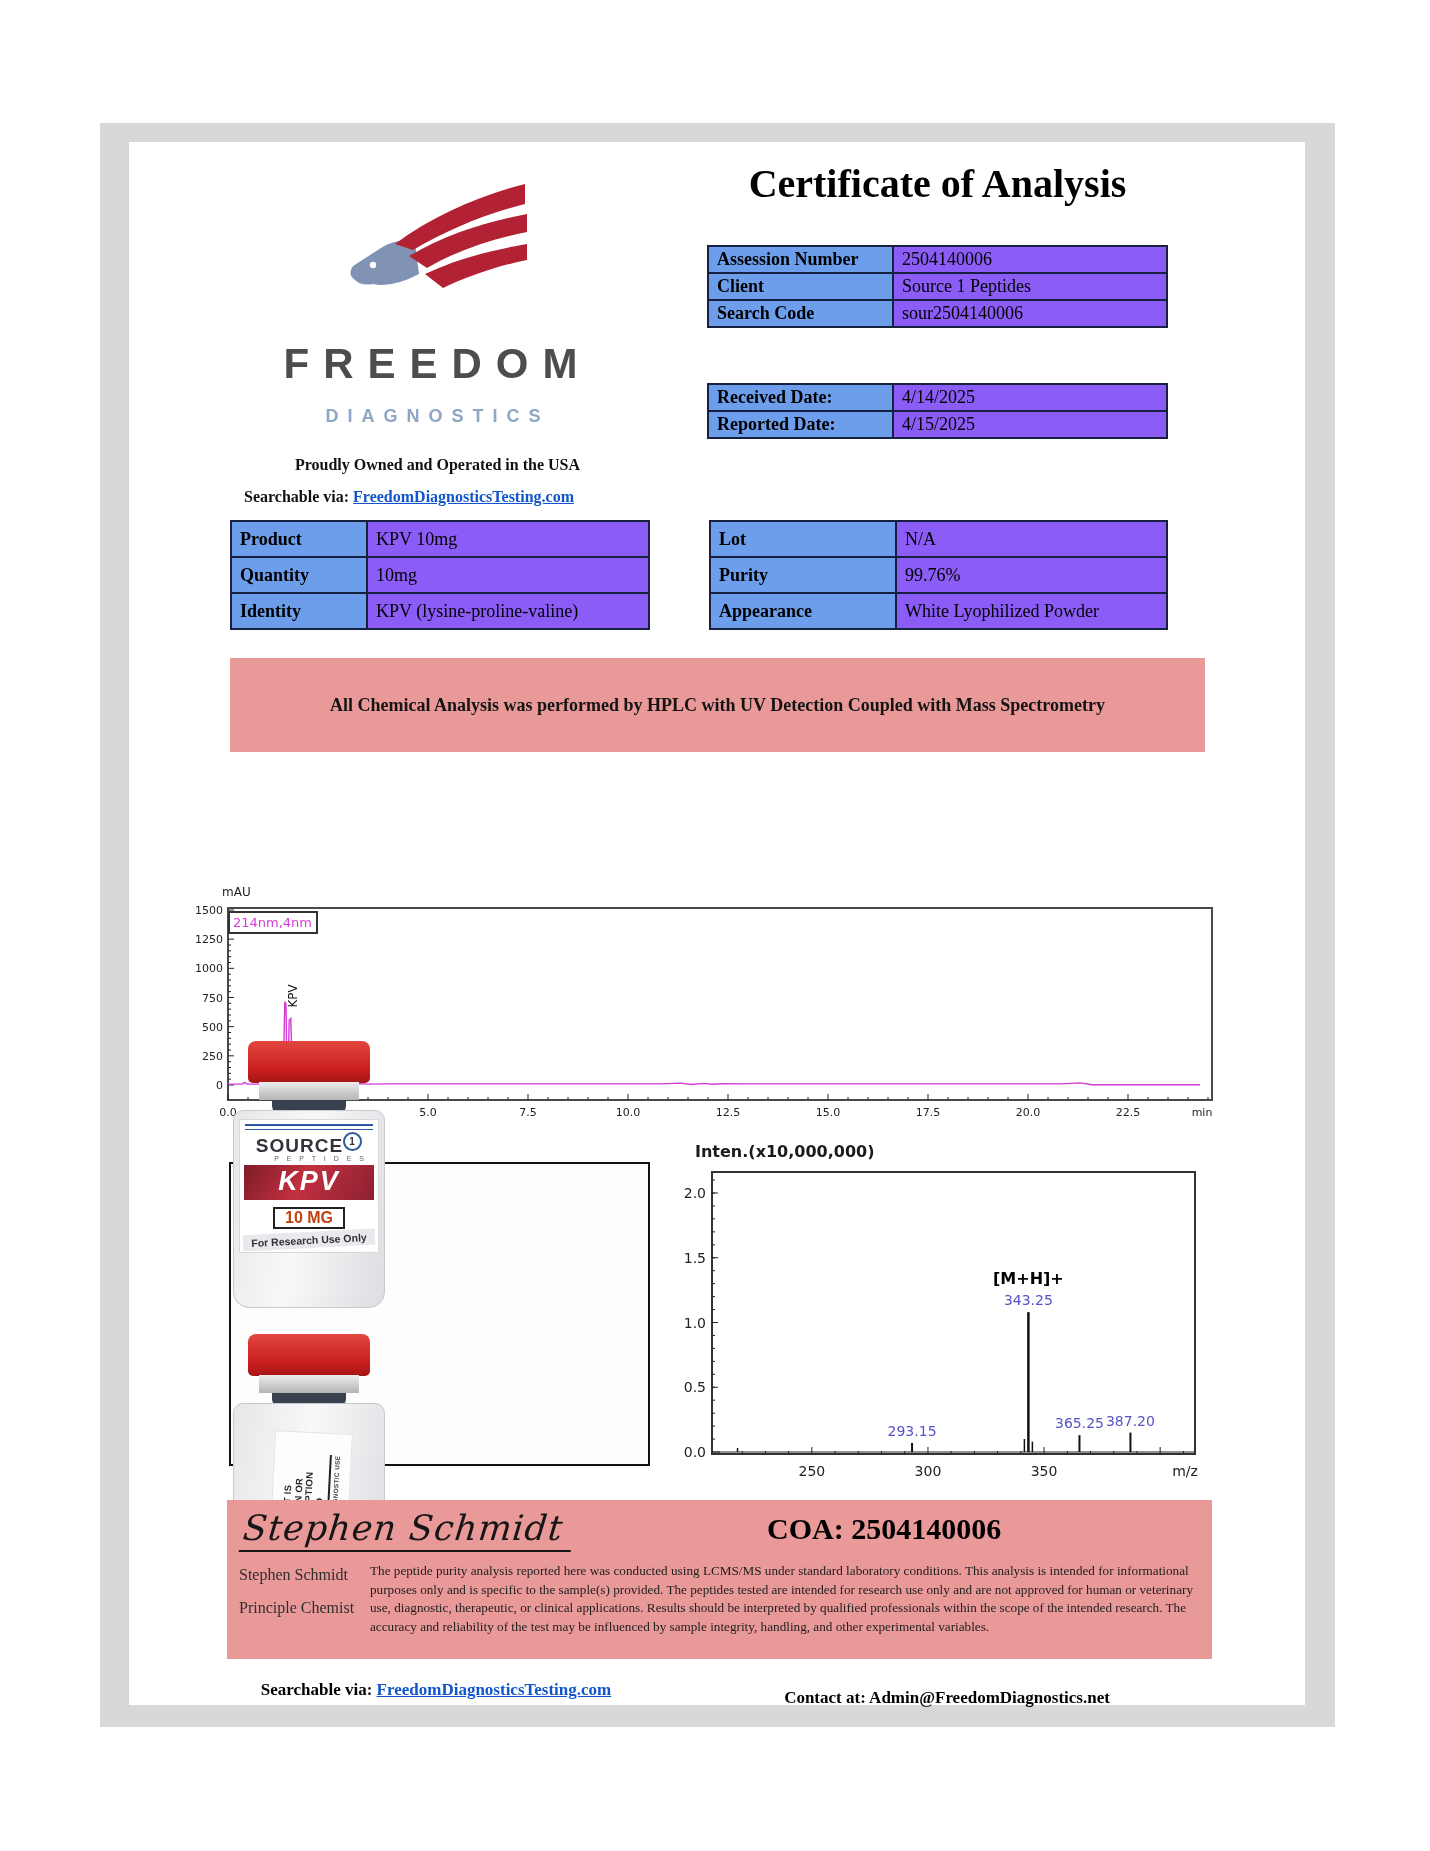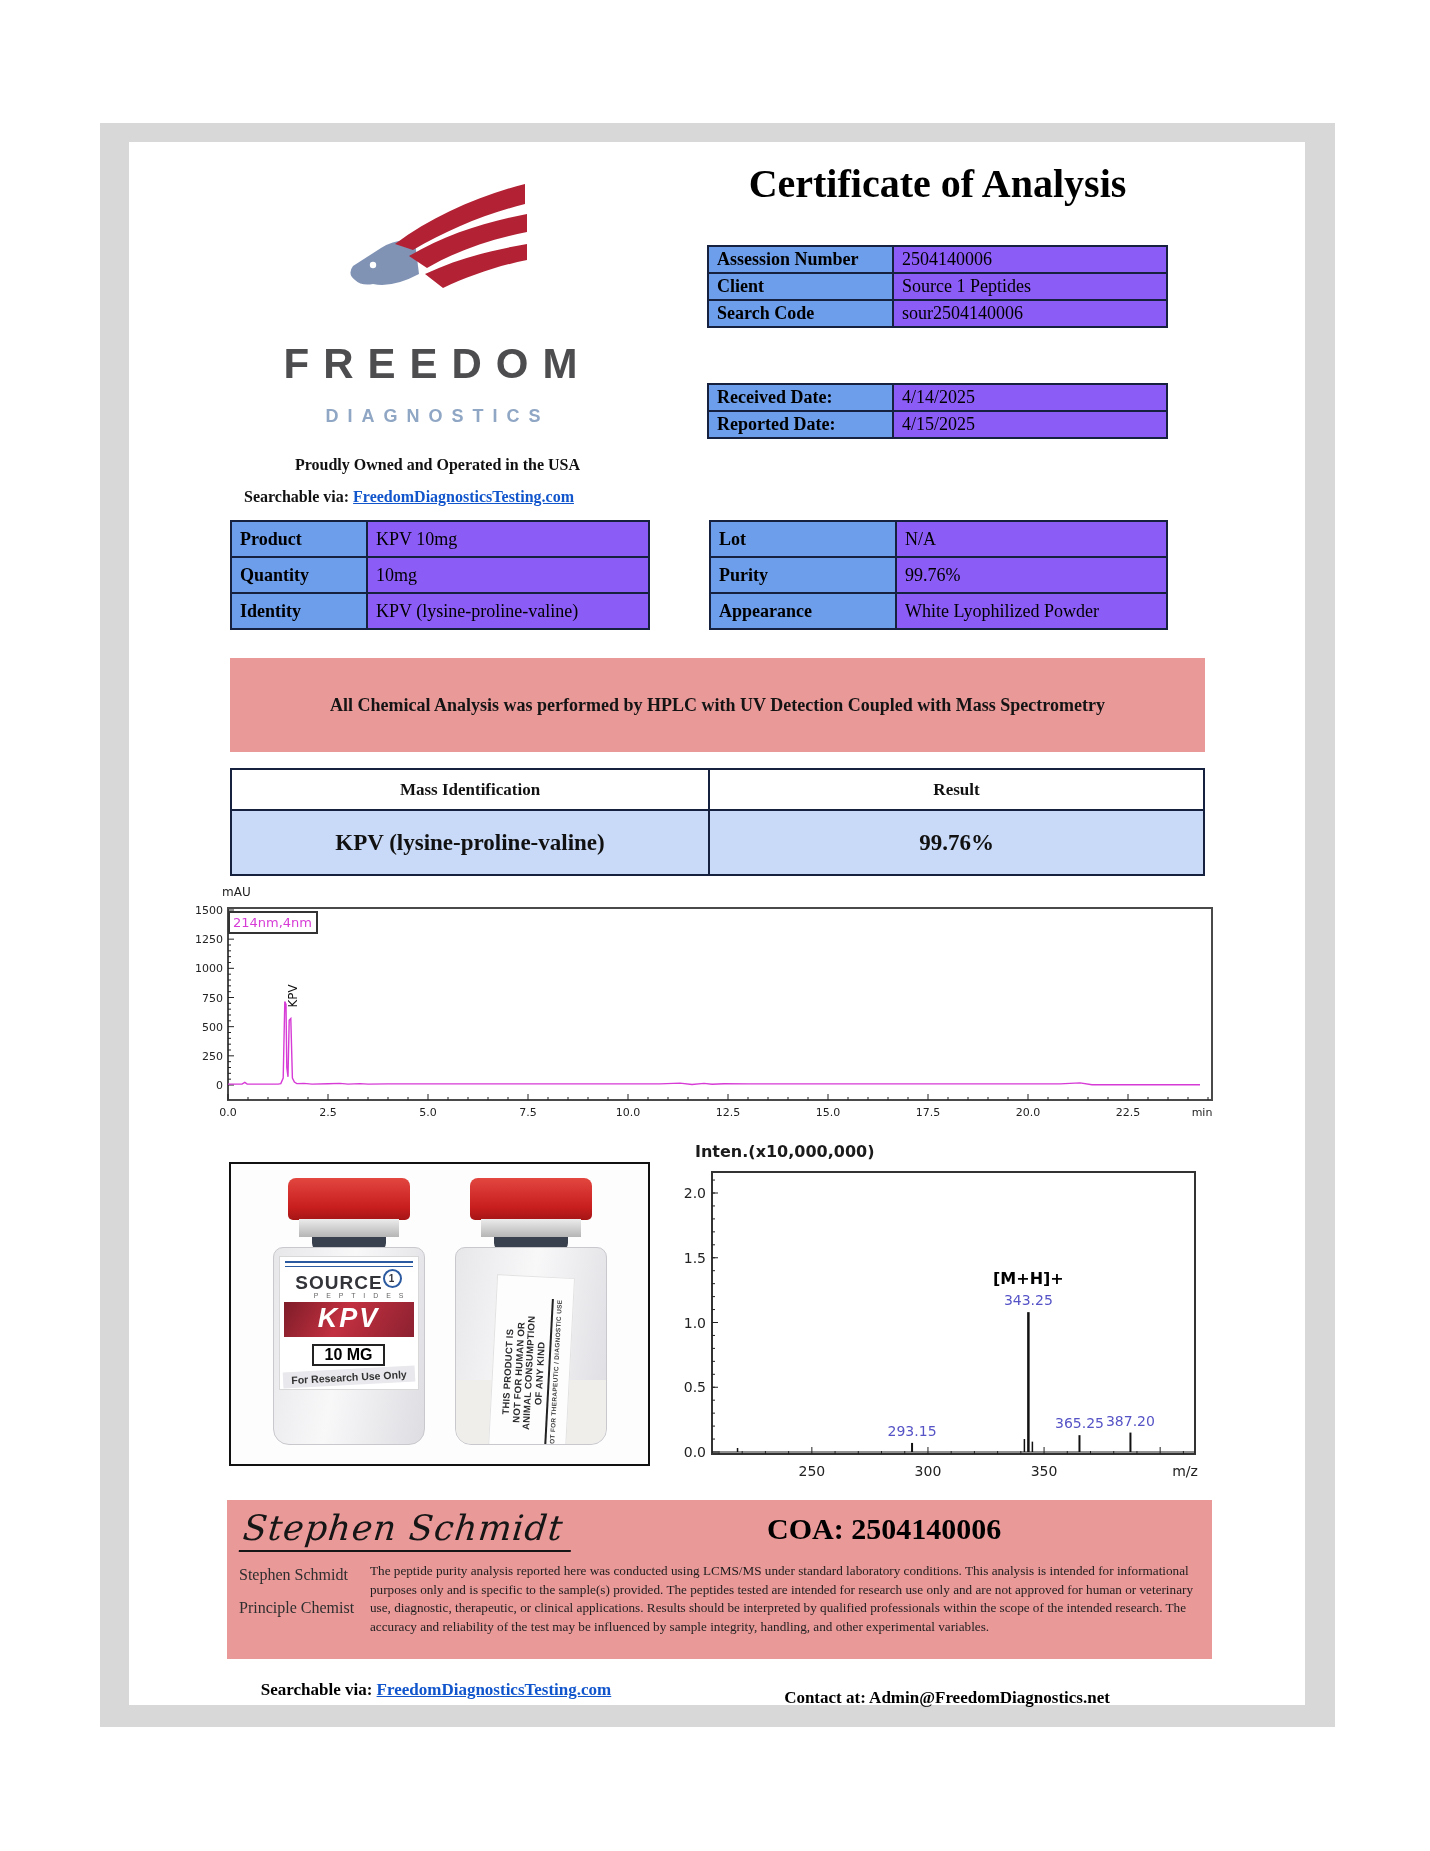--- a/index.html
+++ b/index.html
@@ -29,33 +29,33 @@
   table.mass{border-collapse:collapse;table-layout:fixed;width:975px;}
   table.mass td{border:2px solid #16213f;text-align:center;}
   .mass-head{background:#ffffff;font-weight:bold;font-size:17px;height:37px;}
   .mass-data{background:#c9daf8;font-weight:bold;font-size:23px;height:61px;}
 
   
   svg text{font-family:"DejaVu Sans","Liberation Sans",sans-serif;}
   .ms-title{font-family:"DejaVu Sans","Liberation Sans",sans-serif;font-weight:bold;font-size:16px;color:#1a1a1a;}
 
   
-  .vialbox{border:2px solid #111;background:#fdfdfd;display:flex;justify-content:center;gap:26px;padding-top:14px;}
+  .vialbox{border:2px solid #111;background:#fdfdfd;display:flex;justify-content:center;gap:26px;padding-top:14px;flex-direction:column;}
   .vial{position:relative;width:156px;height:278px;}
   .cap{width:122px;height:42px;margin:0 auto;background:linear-gradient(#e2463f,#c81e1e 70%,#a51515);border-radius:8px 8px 5px 5px;}
   .ring{width:100px;height:18px;margin:-1px auto 0;background:linear-gradient(#ececec,#b5b5b5);}
   .stopper{width:74px;height:14px;margin:0 auto;background:#39404e;border-radius:0 0 8px 8px;}
   .glass{position:relative;width:150px;height:196px;margin:-4px auto 0;background:linear-gradient(100deg,#e7e7ea,#f8f8f9 45%,#dddde2);border:1px solid #c8c8cd;border-radius:10px 10px 16px 16px;overflow:hidden;}
   .plabel{position:relative;margin:8px 5px 0;background:#fff;border:1px solid #d8d8d8;padding:3px 3px 4px;text-align:center;font-family:"Liberation Sans","DejaVu Sans",sans-serif;}
   .blue-rule{height:3px;border-top:2px solid #2b5aa0;border-bottom:1px solid #2b5aa0;margin:1px 2px 2px;}
   .srcrow{font-weight:bold;font-size:19px;letter-spacing:1px;color:#33343a;line-height:20px;}
   .one-badge{display:inline-flex;align-items:center;justify-content:center;width:15px;height:15px;border:2px solid #2b5aa0;border-radius:50%;font-size:10px;font-weight:bold;color:#33343a;vertical-align:super;}
   .peptides{font-size:7px;letter-spacing:3px;color:#666;text-align:right;padding-right:8px;margin-top:-1px;}
   .kpvband{margin:3px 1px;background:linear-gradient(120deg,#7e1c28,#c23040 45%,#8c2130);color:#fff;font-weight:bold;font-style:italic;font-size:27px;letter-spacing:2px;padding:1px 0 3px;}
-  .mgbox{display:inline-block;border:2px solid #222;padding:0 10px;font-weight:bold;font-size:16px;margin:4px 0 3px;background:#fff;color:#000000;}
+  .mgbox{display:inline-block;border:2px solid #222;padding:0 10px;font-weight:bold;font-size:16px;margin:4px 0 3px;background:#fff;color:#c2410c;}
   .research{background:#e8e8ed;color:#333;font-weight:bold;font-size:10.5px;padding:2px 0;transform:rotate(-3deg);}
   .powder{position:absolute;bottom:0;left:0;right:0;height:64px;background:#f0eeea;border-radius:0 0 14px 14px;}
   .warn-rot{position:absolute;left:-22px;top:86px;width:192px;height:76px;transform:rotate(-87deg);background:#fdfdfd;border:1px solid #e2e2e2;
             display:flex;flex-direction:column;align-items:center;justify-content:center;font-family:"Liberation Sans","DejaVu Sans",sans-serif;}
   .warnline{font-weight:bold;font-size:9.5px;line-height:10.5px;color:#2b2b2e;letter-spacing:.2px;white-space:nowrap;}
   .warn-divider{width:150px;height:2px;background:#222;margin:3px 0 2px;}
   .subwarn{font-weight:bold;font-size:6.5px;color:#444;letter-spacing:.3px;white-space:nowrap;}
 
   
   .sigblock{background:#ea9999;}
@@ -167,36 +167,20 @@
         </tr>
     <tr>
       <td class="lbl">Appearance</td>
       <td class="val">White Lyophilized Powder</td>
         </tr>
   </tbody>
     </table>
 
   <div class="abs banner" style="left:101px;top:516px;width:975px;height:94px;">All Chemical Analysis was performed by HPLC with UV Detection Coupled with Mass Spectrometry</div>
 
-  <table class="mass abs" style="left:101px;top:626px;">
-    <colgroup>
-        <col style="width:478px">
-        <col>
-      </colgroup>
-    <tbody>
-        <tr>
-      <td class="mass-head">Mass Identification</td>
-      <td class="mass-head">Result</td>
-        </tr>
-    <tr>
-      <td class="mass-data">KPV (lysine-proline-valine)</td>
-      <td class="mass-data">99.76%</td>
-        </tr>
-  </tbody>
-    </table>
 
   <div class="abs" style="left:50px;top:736px;width:1080px;height:256px;">
     <svg id="chrom-svg" width="1080" height="256">
         <rect x="49" y="30" width="984" height="192" stroke="#4a4a4a" stroke-width="2" fill="none"></rect>
         <text x="43" y="18" font-size="12" text-anchor="start" fill="#222">mAU</text>
         <line x1="49" y1="207" x2="55" y2="207" stroke="#222" stroke-width="1"></line>
         <text x="44" y="211" font-size="11" text-anchor="end" fill="#222">0</text>
         <line x1="49" y1="201.16666666666666" x2="52" y2="201.16666666666666" stroke="#222" stroke-width="1"></line>
         <line x1="49" y1="195.33333333333334" x2="52" y2="195.33333333333334" stroke="#222" stroke-width="1"></line>
         <line x1="49" y1="189.5" x2="52" y2="189.5" stroke="#222" stroke-width="1"></line>

